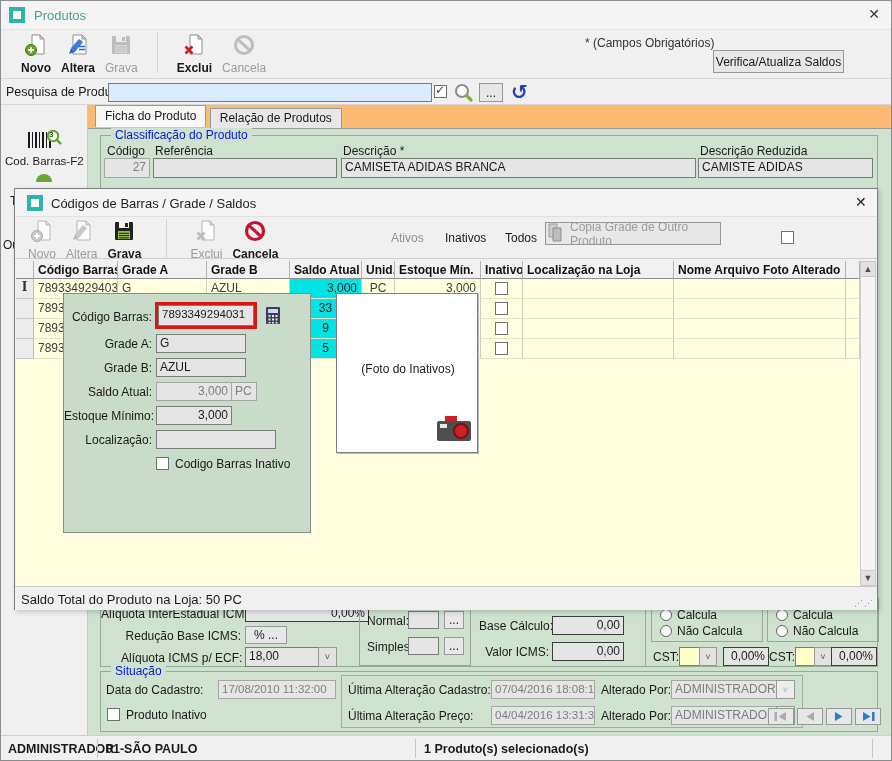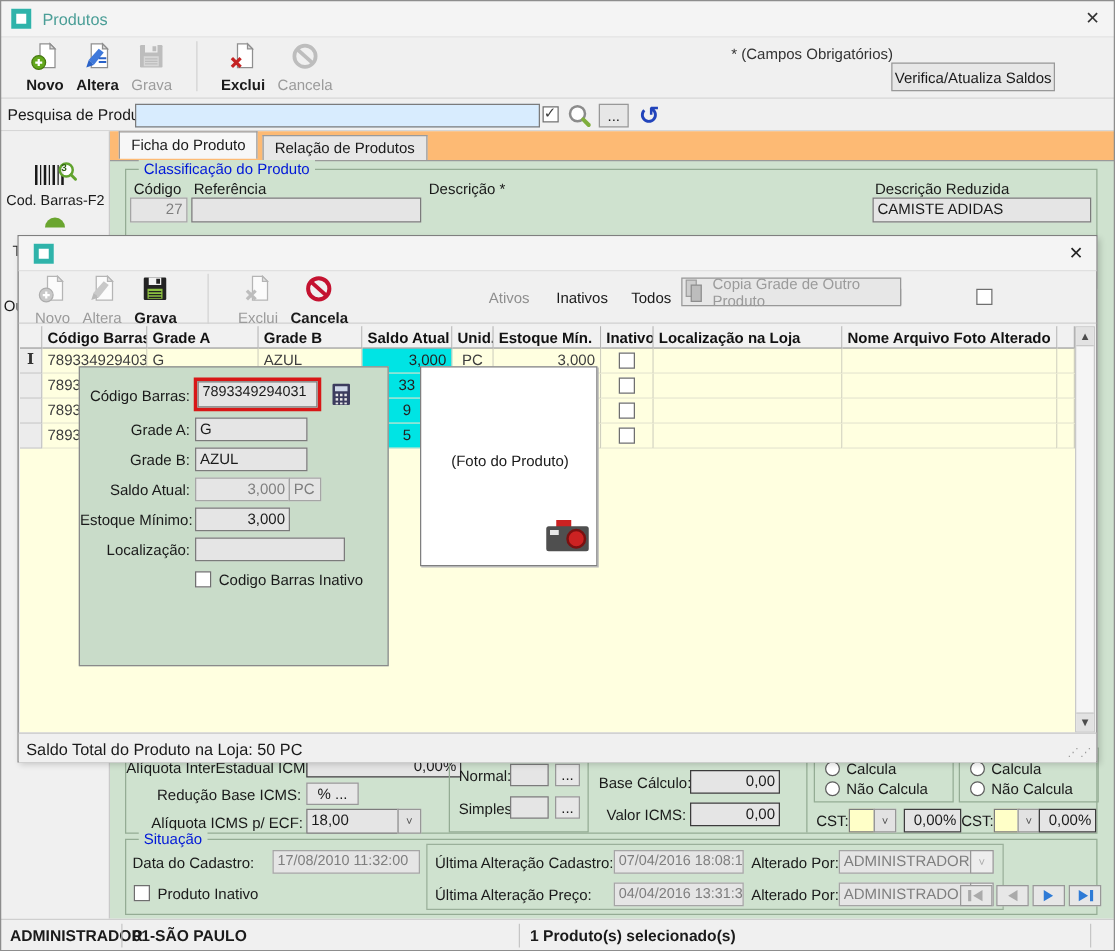--- a/index.html
+++ b/index.html
@@ -156,20 +156,21 @@
 <div class="abs" style="left:88px;top:128px;width:804px;height:607px;background:#cfe2cf;border-top:1px solid #9a9a9a">
 
   <div class="grp" style="left:12px;top:6px;width:778px;height:96px">
     <span class="cap">Classificação do Produto</span>
     <span class="abs lbl" style="left:6px;top:8px">Código</span>
     <span class="abs lbl" style="left:54px;top:8px">Referência</span>
     <span class="abs lbl" style="left:242px;top:8px">Descrição *</span>
     <span class="abs lbl" style="left:599px;top:8px">Descrição Reduzida</span>
     <div class="abs tb ra dis" style="left:3px;top:22px;width:46px;height:20px">27</div>
     <div class="abs tb" style="left:52px;top:22px;width:184px;height:20px"></div>
+    <div class="abs tb" style="left:240px;top:22px;width:355px;height:20px">CAMISETA ADIDAS BRANCA</div>
     <div class="abs tb" style="left:597px;top:22px;width:175px;height:20px">CAMISTE ADIDAS</div>
   </div>
 
   <div class="grp" style="left:12px;top:474px;width:778px;height:64px">
     <span class="abs lblr" style="left:0px;top:3px;width:140px">Alíquota InterEstadual ICMS:</span>
     <div class="abs tb dark ra" style="left:144px;top:0px;width:124px;height:18px">0,00%</div>
     <span class="abs lblr" style="left:20px;top:25px;width:120px">Redução Base ICMS:</span>
     <div class="abs btn3d" style="left:144px;top:22px;width:42px;height:18px">% ...</div>
     <span class="abs lblr" style="left:20px;top:47px;width:120px">Alíquota ICMS p/ ECF:</span>
     <div class="abs tb" style="left:144px;top:43px;width:74px;height:20px">18,00</div>
@@ -254,20 +255,21 @@
         <path d="M3 1l7.5 4.5L3 10z" fill="#2e7bd6"></path>
         <rect x="12" y="1" width="2.5" height="9" fill="#2e7bd6"></rect>
       </svg>
     </div>
 </div>
 
 <div class="abs" style="left:14px;top:188px;width:864px;height:422px;background:#f0f0f0;border:1px solid #7f7f7f;z-index:20;box-shadow:2px 2px 5px rgba(0,0,0,.18)">
 
   <div class="abs" style="left:0;top:0;width:862px;height:28px;background:#f4f4f4;border-bottom:1px solid #e0e0e0">
     <span class="abs" style="left:12px;top:6px;width:16px;height:16px;border:4px solid #2fb3aa;background:#fff;box-sizing:border-box"></span>
+    <span class="abs lbl" style="left:36px;top:7px;font-size:13px;color:#222">Códigos de Barras / Grade / Saldos</span>
     <span class="abs" style="left:840px;top:5px;font-size:14px;color:#222">✕</span>
   </div>
 
   <div class="abs" style="left:0;top:28px;width:862px;height:42px;border-bottom:1px solid #cfcfcf;display:flex;align-items:flex-start;padding-left:8px">
     <div class="tbtn">
       <span><svg width="24" height="24" viewBox="0 0 24 24">
             <path d="M8 2h8l4 4v15H8z" fill="#fbfbfb" stroke="#b5b5b5"></path>
             <path d="M16 2l4 4h-4z" fill="#e4e4e4" stroke="#b5b5b5"></path>
             <circle cx="7" cy="17" r="5.5" fill="#c9c9c9" stroke="#adadad"></circle>
             <path d="M7 14.2v5.6M4.2 17h5.6" stroke="#fff" stroke-width="1.8"></path>
@@ -426,21 +428,21 @@
     <div class="abs tb dis" style="left:167px;top:88px;width:26px;height:19px">PC</div>
     <span class="abs lblr" style="left:0;top:115px;width:88px">Estoque Mínimo:</span>
     <div class="abs tb ra" style="left:92px;top:112px;width:76px;height:19px">3,000</div>
     <span class="abs lblr" style="left:0;top:139px;width:88px">Localização:</span>
     <div class="abs tb" style="left:92px;top:136px;width:120px;height:19px"></div>
     <span class="abs cb" style="left:92px;top:163px"></span>
     <span class="abs lbl" style="left:111px;top:163px">Codigo Barras Inativo</span>
   </div>
 
   <div class="abs" style="left:321px;top:104px;width:142px;height:160px;background:#fff;border:1px solid #7f7f7f;box-shadow:1px 1px 0 #b8b8b8;z-index:5">
-    <div class="abs lbl ca" style="left:0;top:68px;width:142px">(Foto do Produto)</div>
+    <div class="abs lbl ca" style="left:0;top:68px;width:142px">(Foto do Inativos)</div>
     <span class="abs" style="left:98px;top:120px"><svg width="38" height="30" viewBox="0 0 38 30">
           <rect x="10" y="2" width="12" height="6" fill="#cc2222"></rect>
           <rect x="2" y="7" width="34" height="20" rx="2" fill="#4f4f4f"></rect>
           <rect x="5" y="10" width="7" height="4" fill="#e8e8e8"></rect>
           <circle cx="26" cy="17" r="7" fill="#cc2222" stroke="#7a1010" stroke-width="2"></circle>
         </svg></span>
   </div>
 
   <div class="abs" style="left:0;top:397px;width:862px;height:24px;background:#f0f0f0;border-top:1px solid #c6c6c6">
     <span class="abs lbl" style="left:6px;top:5px;font-size:13px">Saldo Total do Produto na Loja:  50 PC</span>

